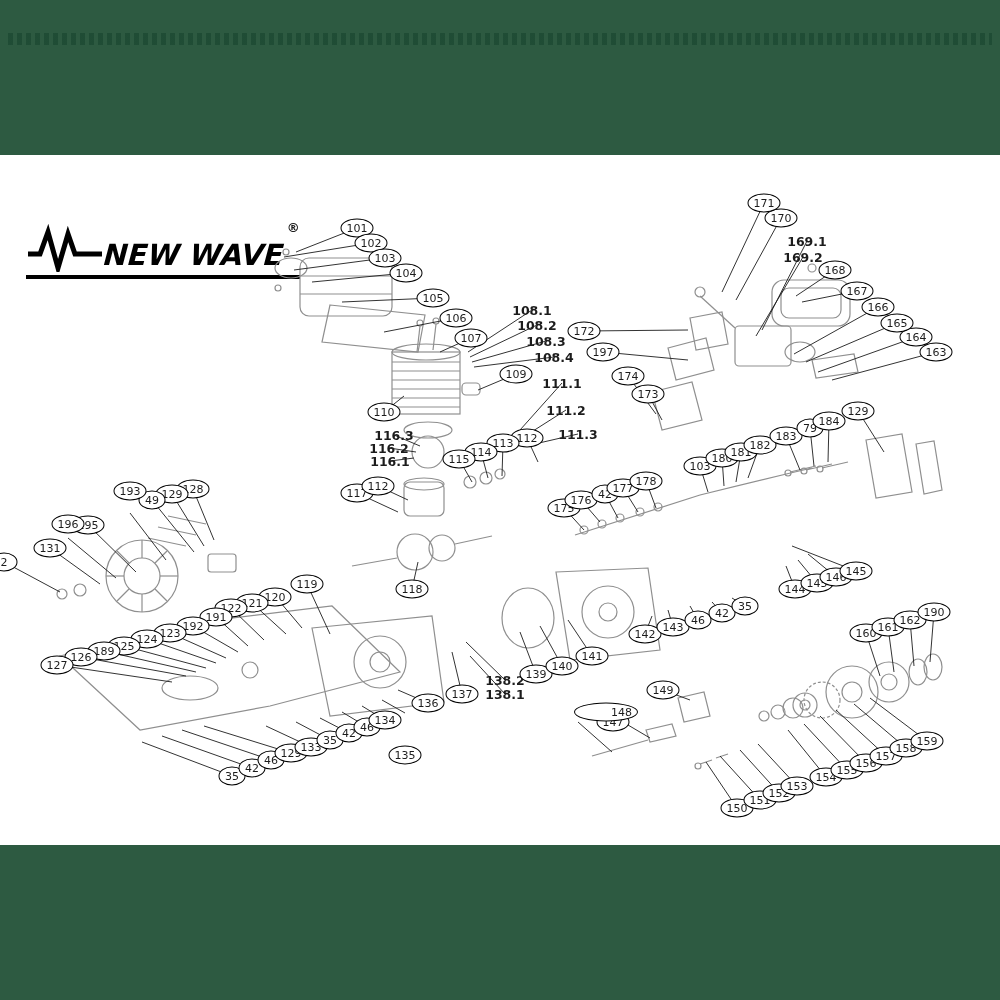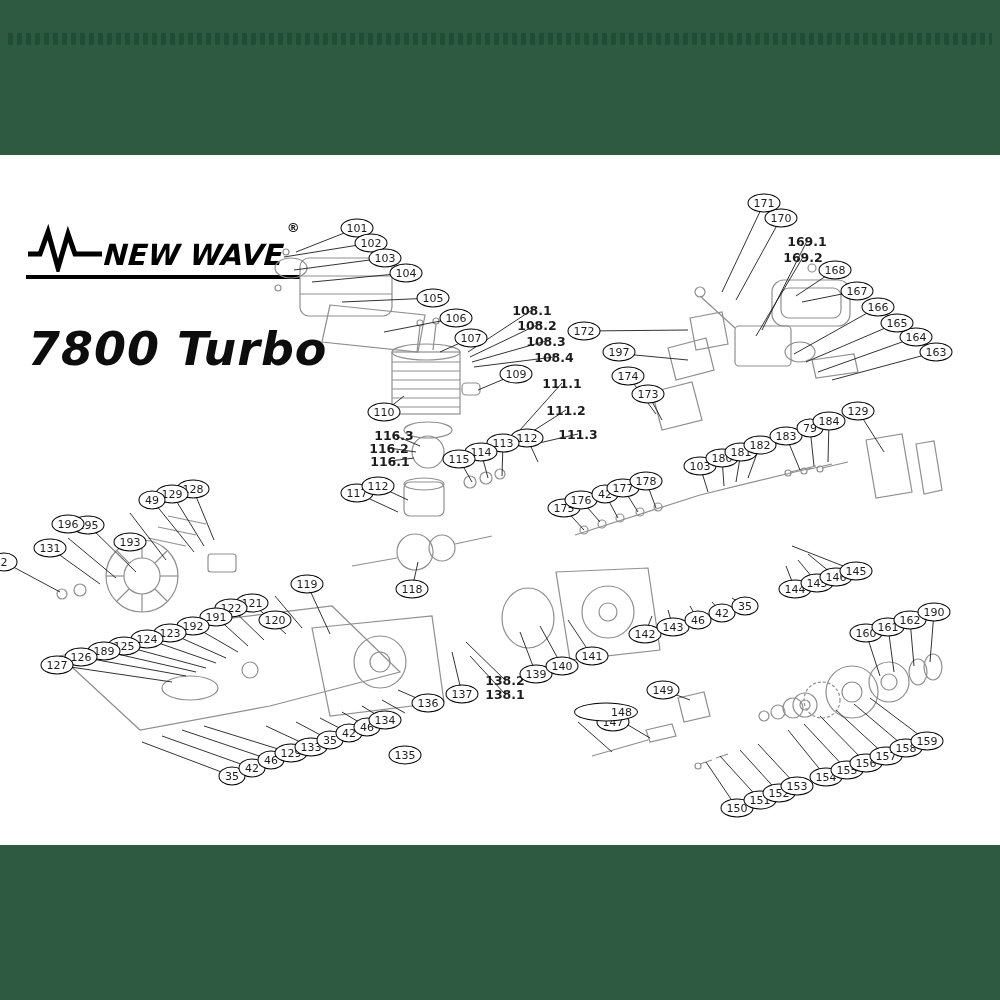--- a/index.html
+++ b/index.html
@@ -43,21 +43,20 @@
 
   <div class="diagram">
 
     <div class="brand">
       <svg width="78" height="48" viewBox="0 0 78 48">
         <polyline points="2,30 14,30 22,8 32,44 42,10 49,30 76,30" fill="none" stroke="#000" stroke-width="5"></polyline>
       </svg>
       <span class="brandtext">NEW WAVE</span>
       <span class="reg">®</span>
     </div>
-    <div class="model">7800 Turbo</div>
 
     <svg id="sketch" viewBox="0 0 1000 1000">
       <g stroke="#8f8f8f" fill="none" stroke-width="1.2">
         <g>
           <rect x="300" y="258" width="92" height="58" rx="9"></rect>
           <ellipse cx="291" cy="268" rx="16" ry="10"></ellipse>
           <line x1="300" y1="276" x2="392" y2="276"></line>
           <line x1="300" y1="294" x2="392" y2="294"></line>
           <circle cx="286" cy="252" r="3"></circle>
             <circle cx="278" cy="288" r="3"></circle>
@@ -339,35 +338,35 @@
         <div class="callout" style="left: 503px; top: 443px;">113</div>
         <div class="callout" style="left: 481px; top: 452px;">114</div>
         <div class="callout" style="left: 459px; top: 459px;">115</div>
         <div class="callout plain" style="left: 394px; top: 435px;">116.3</div>
         <div class="callout plain" style="left: 389px; top: 448px;">116.2</div>
         <div class="callout plain" style="left: 390px; top: 461px;">116.1</div>
         <div class="callout" style="left: 357px; top: 493px;">117</div>
         <div class="callout" style="left: 378px; top: 486px;">112</div>
         <div class="callout" style="left: 412px; top: 589px;">118</div>
         <div class="callout" style="left: 307px; top: 584px;">119</div>
-        <div class="callout" style="left: 275px; top: 620px;">120</div>
+        <div class="callout" style="left: 275px; top: 597px;">120</div>
         <div class="callout" style="left: 252px; top: 603px;">121</div>
         <div class="callout" style="left: 231px; top: 608px;">122</div>
         <div class="callout" style="left: 216px; top: 617px;">191</div>
         <div class="callout" style="left: 193px; top: 626px;">192</div>
         <div class="callout" style="left: 170px; top: 633px;">123</div>
         <div class="callout" style="left: 147px; top: 639px;">124</div>
         <div class="callout" style="left: 124px; top: 646px;">125</div>
         <div class="callout" style="left: 104px; top: 651px;">189</div>
         <div class="callout" style="left: 81px; top: 657px;">126</div>
         <div class="callout" style="left: 57px; top: 665px;">127</div>
         <div class="callout" style="left: 193px; top: 489px;">128</div>
         <div class="callout" style="left: 172px; top: 494px;">129</div>
         <div class="callout" style="left: 152px; top: 500px;">49</div>
-        <div class="callout" style="left: 130px; top: 542px;">193</div>
+        <div class="callout" style="left: 130px; top: 491px;">193</div>
         <div class="callout" style="left: 88px; top: 525px;">195</div>
         <div class="callout" style="left: 68px; top: 524px;">196</div>
         <div class="callout" style="left: 50px; top: 548px;">131</div>
         <div class="callout" style="left: 4px; top: 562px;">2</div>
         <div class="callout" style="left: 232px; top: 776px;">35</div>
         <div class="callout" style="left: 252px; top: 768px;">42</div>
         <div class="callout" style="left: 271px; top: 760px;">46</div>
         <div class="callout" style="left: 291px; top: 753px;">129</div>
         <div class="callout" style="left: 311px; top: 747px;">133</div>
         <div class="callout" style="left: 330px; top: 740px;">35</div>
@@ -412,21 +411,21 @@
         <div class="callout" style="left: 916px; top: 337px;">164</div>
         <div class="callout" style="left: 897px; top: 323px;">165</div>
         <div class="callout" style="left: 878px; top: 307px;">166</div>
         <div class="callout" style="left: 857px; top: 291px;">167</div>
         <div class="callout" style="left: 835px; top: 270px;">168</div>
         <div class="callout plain" style="left: 807px; top: 241px;">169.1</div>
         <div class="callout plain" style="left: 803px; top: 257px;">169.2</div>
         <div class="callout" style="left: 781px; top: 218px;">170</div>
         <div class="callout" style="left: 764px; top: 203px;">171</div>
         <div class="callout" style="left: 584px; top: 331px;">172</div>
-        <div class="callout" style="left: 619px; top: 352px;">197</div>
+        <div class="callout" style="left: 603px; top: 352px;">197</div>
         <div class="callout" style="left: 628px; top: 376px;">174</div>
         <div class="callout" style="left: 648px; top: 394px;">173</div>
         <div class="callout" style="left: 564px; top: 508px;">175</div>
         <div class="callout" style="left: 581px; top: 500px;">176</div>
         <div class="callout" style="left: 605px; top: 494px;">42</div>
         <div class="callout" style="left: 623px; top: 488px;">177</div>
         <div class="callout" style="left: 646px; top: 481px;">178</div>
         <div class="callout" style="left: 700px; top: 466px;">103</div>
         <div class="callout" style="left: 722px; top: 458px;">180</div>
         <div class="callout" style="left: 741px; top: 452px;">181</div>

